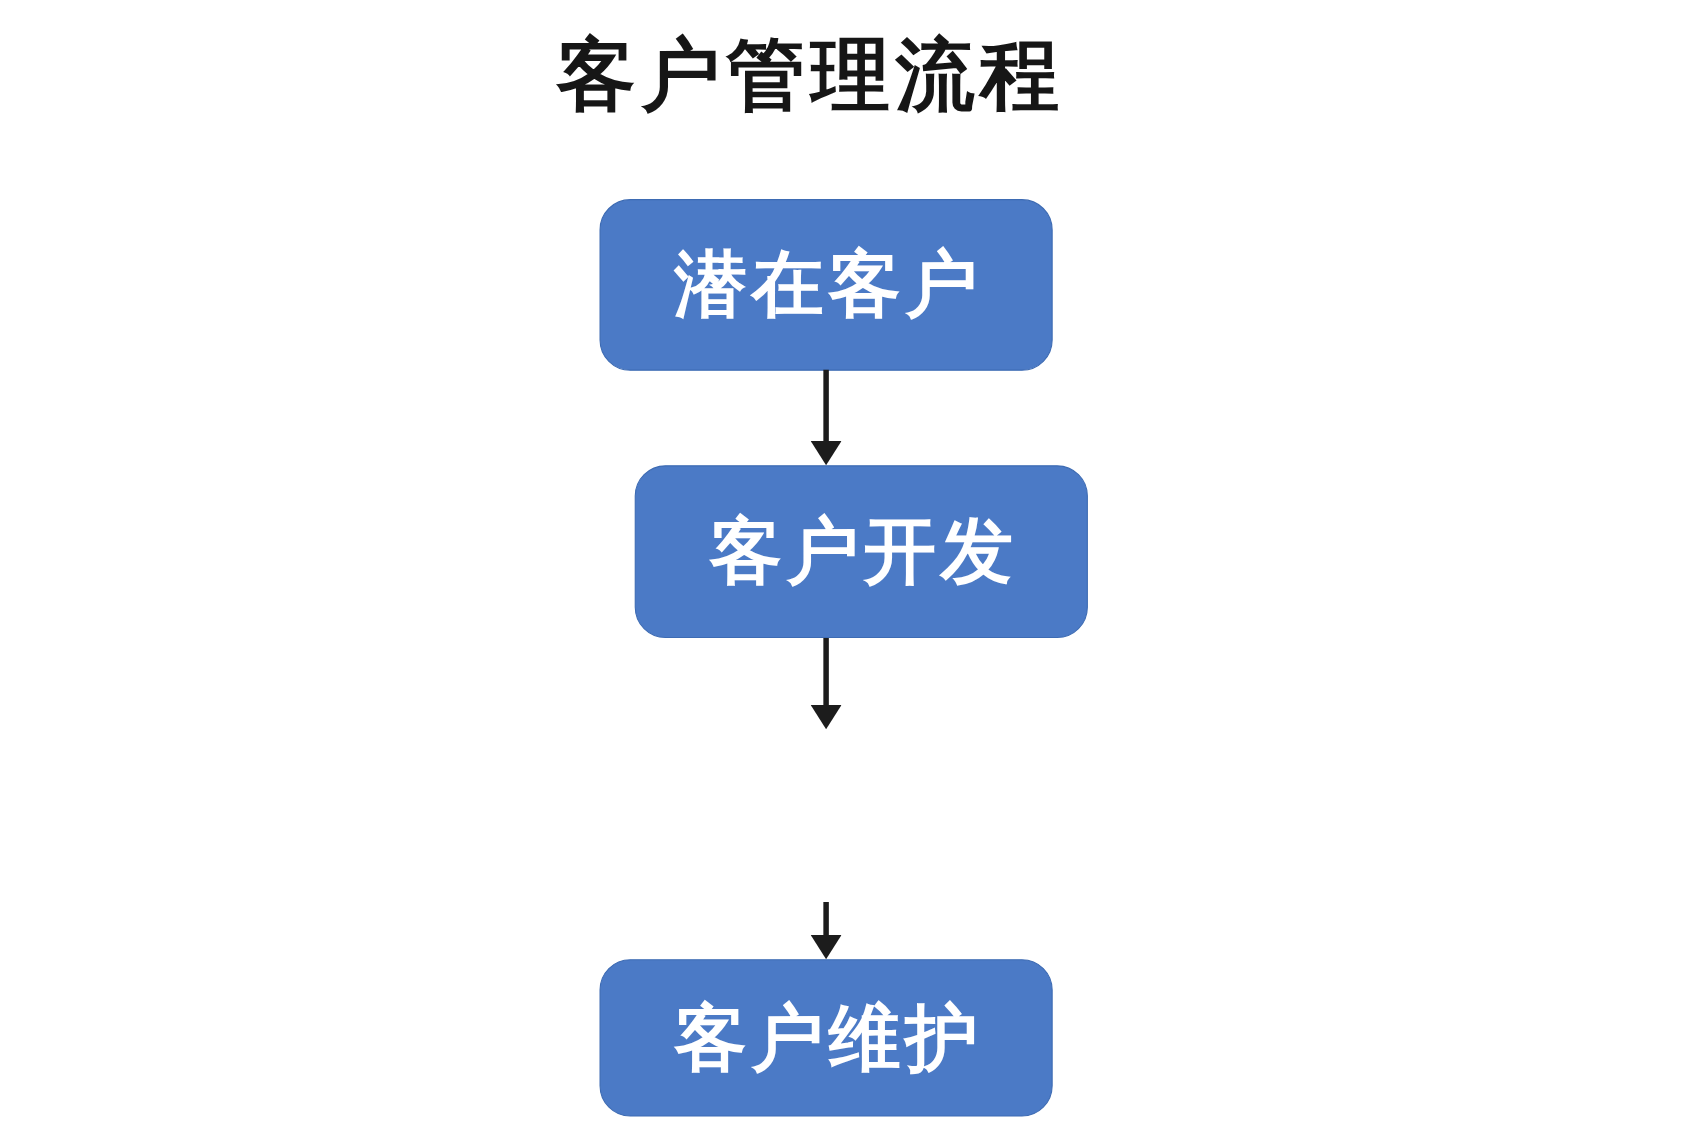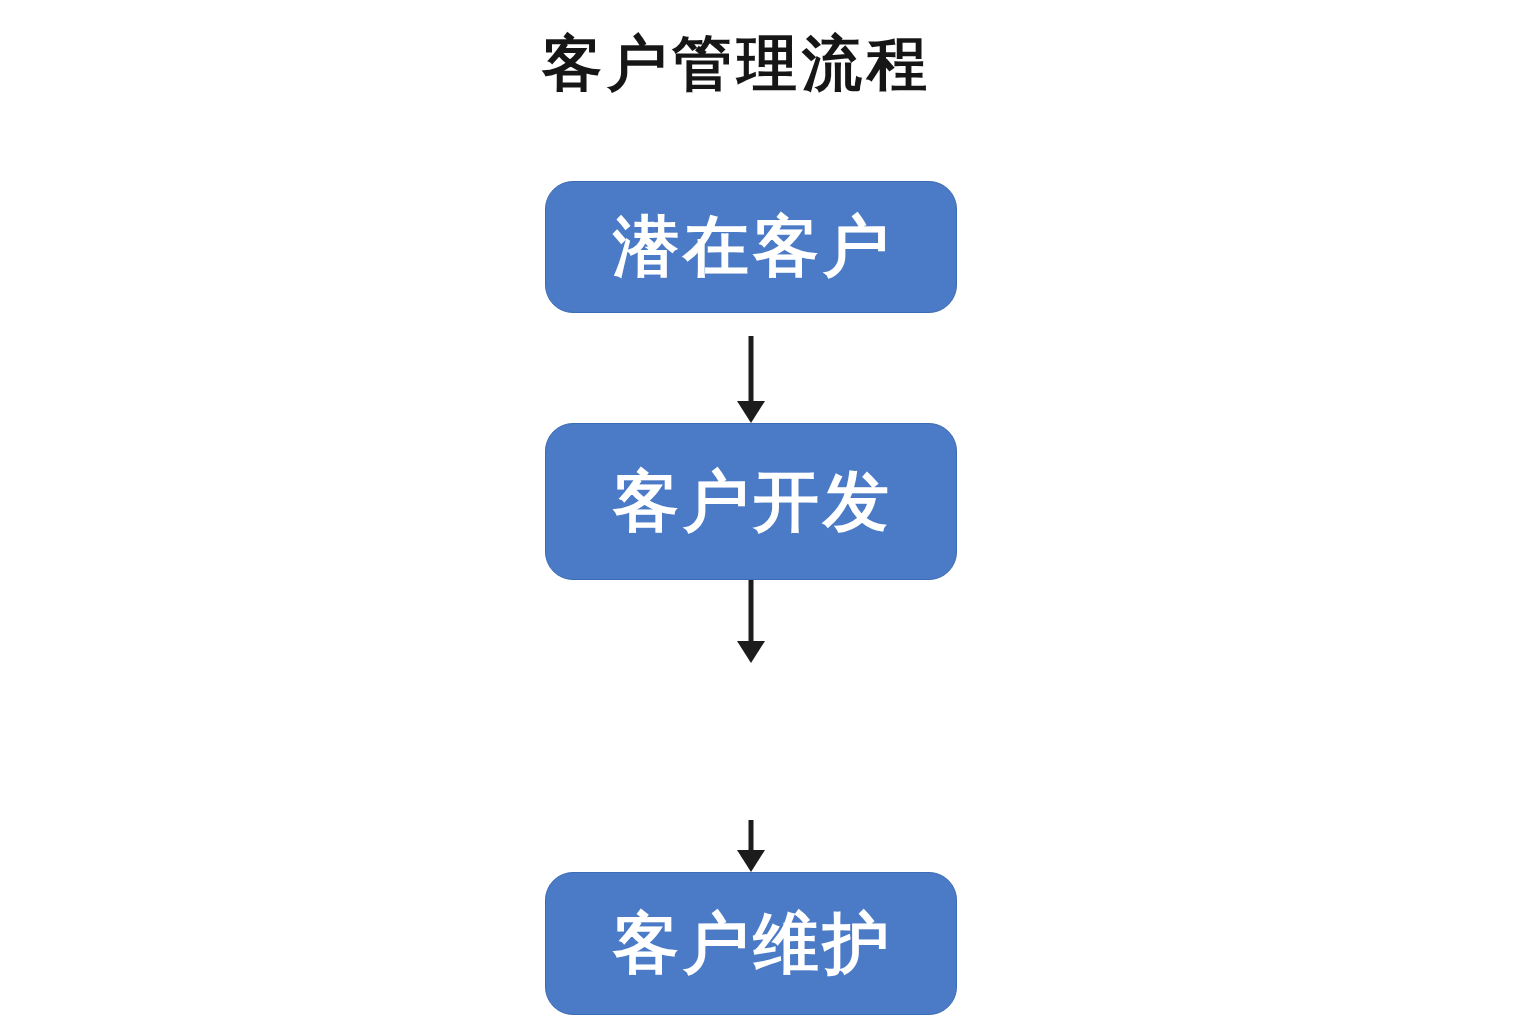--- a/index.html
+++ b/index.html
@@ -27,21 +27,21 @@
     width: 1536px;
     height: 1024px;
     background: var(--background);
   }
   .diagram-title {
     position: absolute;
     top: 32px;
     left: 737px;
     transform: translateX(-50%);
     margin: 0;
-    font-size: 60px;
+    font-size: 72px;
     line-height: 1.05;
     font-weight: bold;
     letter-spacing: 5px;
     color: var(--title-color);
     white-space: nowrap;
   }
   .flow-node {
     position: absolute;
     left: 545px;
     width: 412px;
@@ -53,22 +53,22 @@
     justify-content: center;
   }
   .flow-node .node-label {
     color: var(--node-text);
     font-size: 66px;
     font-weight: bold;
     letter-spacing: 4px;
     text-indent: 4px;
     white-space: nowrap;
   }
-  .node-1 { top: 181px; height: 132px; }
-  .node-2 { top: 423px; height: 157px; }
+  .node-1 { top: 181px; height: 156px; }
+  .node-2 { top: 423px; height: 157px; margin-left: 32px; }
   .node-3 { top: 663px; height: 157px; }
   .node-4 { top: 872px; height: 143px; }
   .arrow {
     position: absolute;
     left: 737px;
     display: block;
   }
   .arrow line { stroke: var(--arrow-color); stroke-width: 5; }
   .arrow polygon { fill: var(--arrow-color); }
   .arrow-1 { top: 336px; }

